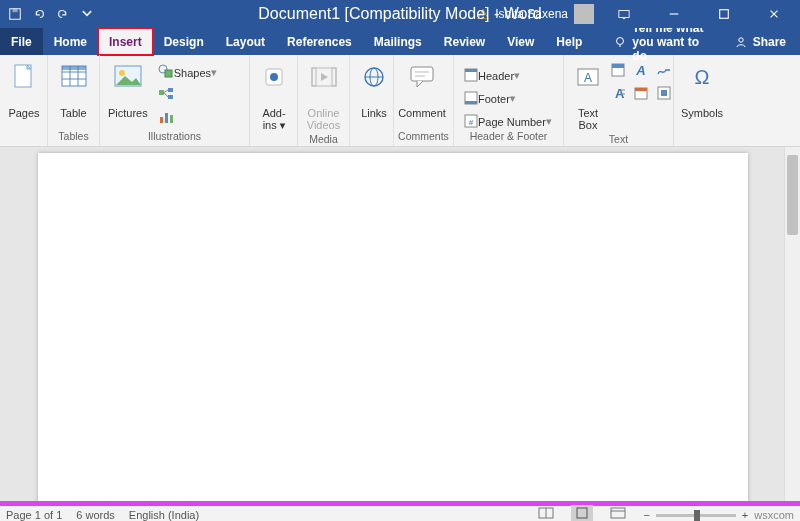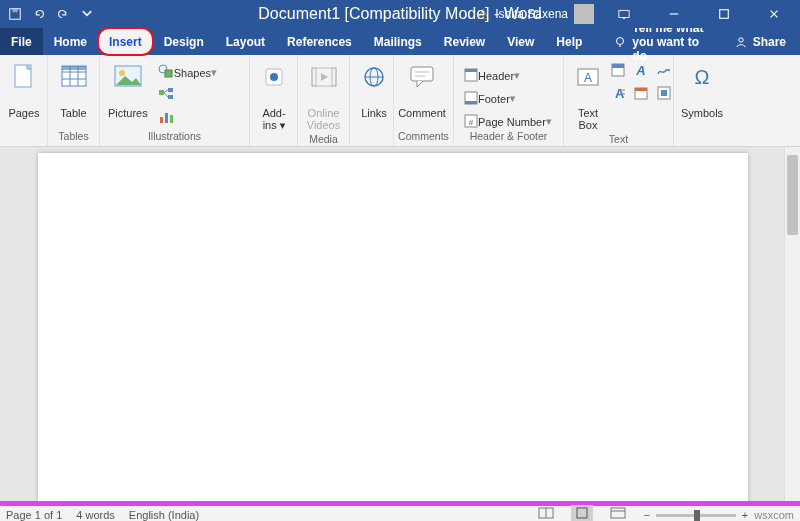--- a/index.html
+++ b/index.html
@@ -10,21 +10,21 @@
   .title-center { position: absolute; left: 50%; transform: translateX(-50%); font-size: 16px; white-space: nowrap; }
   .title-right { margin-left: auto; display: flex; align-items: center; gap: 10px; padding-right: 6px; }
   .title-right .user { display:flex; align-items:center; gap:6px; }
   .title-right svg, .winbtn svg { width:12px; height:12px; }
   .winbtn { width: 40px; height: 28px; display: flex; align-items: center; justify-content: center; }
   .avatar { width:20px; height:20px; background:#bfbfbf; }
   .warn { color:#f7b500; font-size:14px; }
   .menubar { height: 27px; background: #2b579a; display: flex; align-items: stretch; color:#fff;font-weight:bold; }
   .menubar .mtab { padding: 0 11px; display:flex; align-items:center; font-size:12px; cursor:pointer; }
   .menubar .file { background:#1e3e72; }
-  .menubar .active { background:#f3f3f3; color:#1d4ed8; outline:2px solid #e81123; outline-offset:-1px;border-radius:11px; }
+  .menubar .active { background:#f3f3f3; color:#701a75; outline:2px solid #e81123; outline-offset:-1px; }
   .menubar .tell { display:flex; align-items:center; gap:6px; margin-left:10px; }
   .menubar .share { margin-left:auto; display:flex; align-items:center; gap:6px; padding:0 14px; }
   .ribbon { height: 92px; background: #f3f3f3; border-bottom: 1px solid #d4d4d4; display:flex; }
   .rgroup { border-right:1px solid #e1e1e1; display:flex; flex-direction:column; }
   .rgroup .body { flex:1; display:flex; align-items:flex-start; padding:4px 6px 0 6px; gap:4px; }
   .rgroup .label { height:16px; font-size:10.5px; color:#666; text-align:center; padding-bottom:2px; }
   .bigbtn { width:44px; display:flex; flex-direction:column; align-items:center; gap:2px; padding:2px 2px; }
   .bigbtn .ic { width:32px; height:32px; display:flex; align-items:center; justify-content:center; }
   .bigbtn .cap { font-size:11px; text-align:center; line-height:12px;margin-top:12px; }
   .smallstack { display:flex; flex-direction:column; gap:3px; }
@@ -390,21 +390,21 @@
 
 <div class="workspace">
   <div class="page"></div>
   <div class="vscroll">
     <div class="thumb"></div>
   </div>
 </div>
 
 <div class="statusbar">
   <span>Page 1 of 1</span>
-  <span>4 words</span>
+  <span>6 words</span>
   <span>English (India)</span>
   <span class="spacer"></span>
   <span class="viewbtn">
       <svg width="16" height="12" viewBox="0 0 16 12">
         <rect x="1" y="1" width="14" height="10" fill="none" stroke="#777"></rect>
         <line x1="8" y1="1" x2="8" y2="11" stroke="#777"></line>
       </svg>
     </span>
   <span class="viewbtn active">
       <svg width="14" height="12" viewBox="0 0 14 12">

